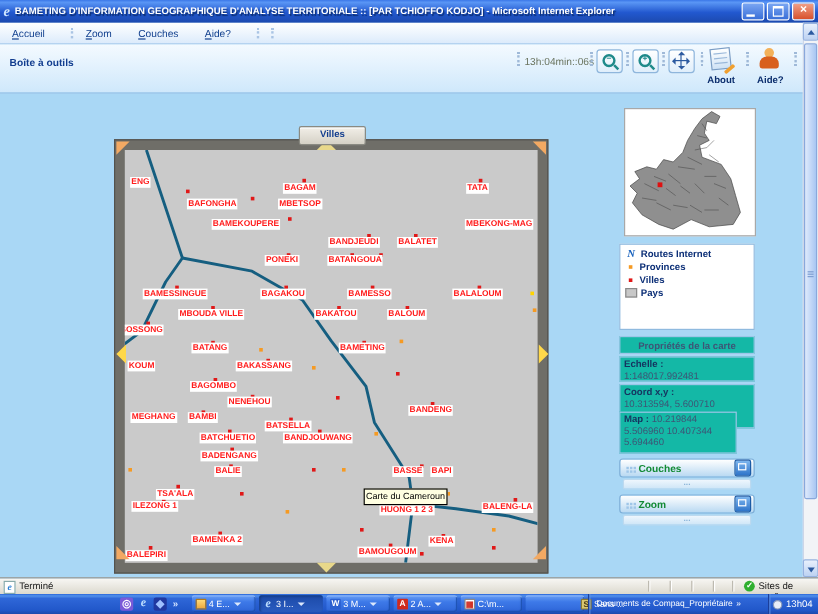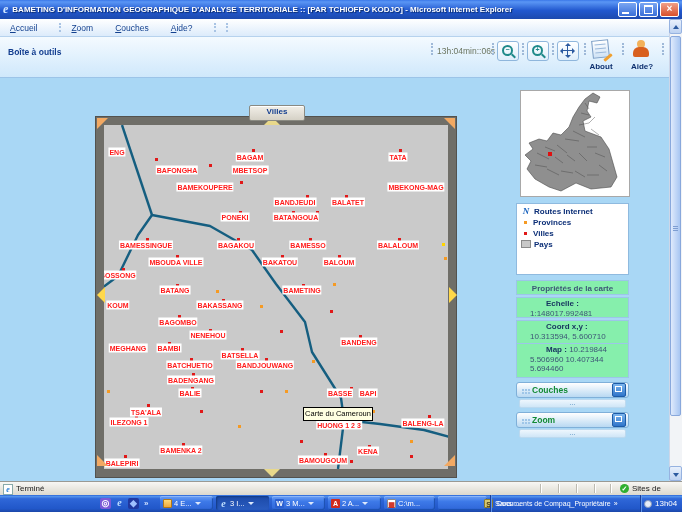--- a/index.html
+++ b/index.html
@@ -80,23 +80,23 @@
   .thumb{left:520px;top:90px;width:110px;height:107px;background:#fff;border:1px solid #a8a8a8;box-sizing:border-box;}
   .panel{background:#fff;border:1px solid #8fbadf;box-sizing:border-box;}
   .legend{left:516px;top:203px;width:113px;height:72px;padding:1px;}
   .p-header{border:1px solid #bcd8ee;height:14px;text-align:center;color:#0f9d3f;
     font:bold 9px/14px "Liberation Sans",sans-serif;}
   .lg-row{display:flex;align-items:center;gap:3px;height:10px;padding:1px 3px 0;}
   .lg-txt{color:#0c2f77;font:bold 8px "Liberation Sans",sans-serif;white-space:nowrap;}
   .lg-line{color:#1560bd;font:bold italic 9px/9px "Liberation Serif",serif;width:10px;text-align:center;}
   .lg-dot{width:3px;height:3px;margin:0 3px;}
   .lg-sq{width:8px;height:6px;background:#c8c8c8;border:1px solid #8a8a8a;}
-  .pbox{background:#86efac;border:1px solid #9cc6e8;box-sizing:border-box;padding:1px 13px;
+  .pbox{background:#14b8a6;border:1px solid #9cc6e8;box-sizing:border-box;padding:1px 3px;
     font-size:8px;line-height:9.5px;color:#3d5676;}
-  .pbox b{color:#16335f;margin-left:16px;}
+  .pbox b{color:#16335f;}
   .cbar{width:113px;height:16px;border:1px solid #7fb0d9;border-radius:3px;
     background:linear-gradient(#ffffff,#b9d9f2);display:flex;align-items:center;box-sizing:border-box;}
   .grip{width:2px;height:2px;background:#9fc6e8;margin:0 8px 0 5px;
     box-shadow:3px 0 #9fc6e8,6px 0 #9fc6e8,0 3px #9fc6e8,3px 3px #9fc6e8,6px 3px #9fc6e8;}
   .cbar-title{flex:1;color:#128a35;font:bold 8.5px "Liberation Sans",sans-serif;}
   .cbar-btn{width:12px;height:12px;margin-right:2px;background:linear-gradient(#7db6ef,#2f74c9);
     border:1px solid #1c5ba6;border-radius:2px;position:relative;}
   .cbar-btn::after{content:"";position:absolute;left:2px;top:2px;width:5px;height:4px;border:1px solid #fff;}
   .cdots{height:9px;background:linear-gradient(#eef6fd,#cfe6f7);border:1px solid #bcd9ef;
     border-radius:2px;text-align:center;color:#8ab4d8;font:bold 7px/5px "Liberation Sans",sans-serif;box-sizing:border-box;}
@@ -384,21 +384,21 @@
 
   <div class="abs pbox p-header" style="left:516px;top:280px;width:113px;height:15px;line-height:13px;">Propriétés de la carte</div>
   <div class="abs pbox" style="left:516px;top:297px;width:113px;height:21px;">
     <b>Echelle :</b><br>
     <span>1:148017.992481</span>
   </div>
   <div class="abs pbox" style="left:516px;top:320px;width:113px;height:37px;">
     <b>Coord x,y :</b><br>
     <span>10.313594, 5.600710</span>
   </div>
-  <div class="abs pbox" style="left:516px;top:343px;width:113px;height:35px;">
+  <div class="abs pbox" style="left:516px;top:343px;width:98px;height:35px;">
     <b>Map :</b>
     <span>10.219844 5.506960 10.407344 5.694460</span>
   </div>
 
   <div class="abs cbar" style="left:516px;top:382px;">
     <span class="grip"></span>
     <span class="cbar-title">Couches</span>
     <span class="cbar-btn"></span>
   </div>
   <div class="abs cdots" style="left:519px;top:399px;width:107px;">...</div>

